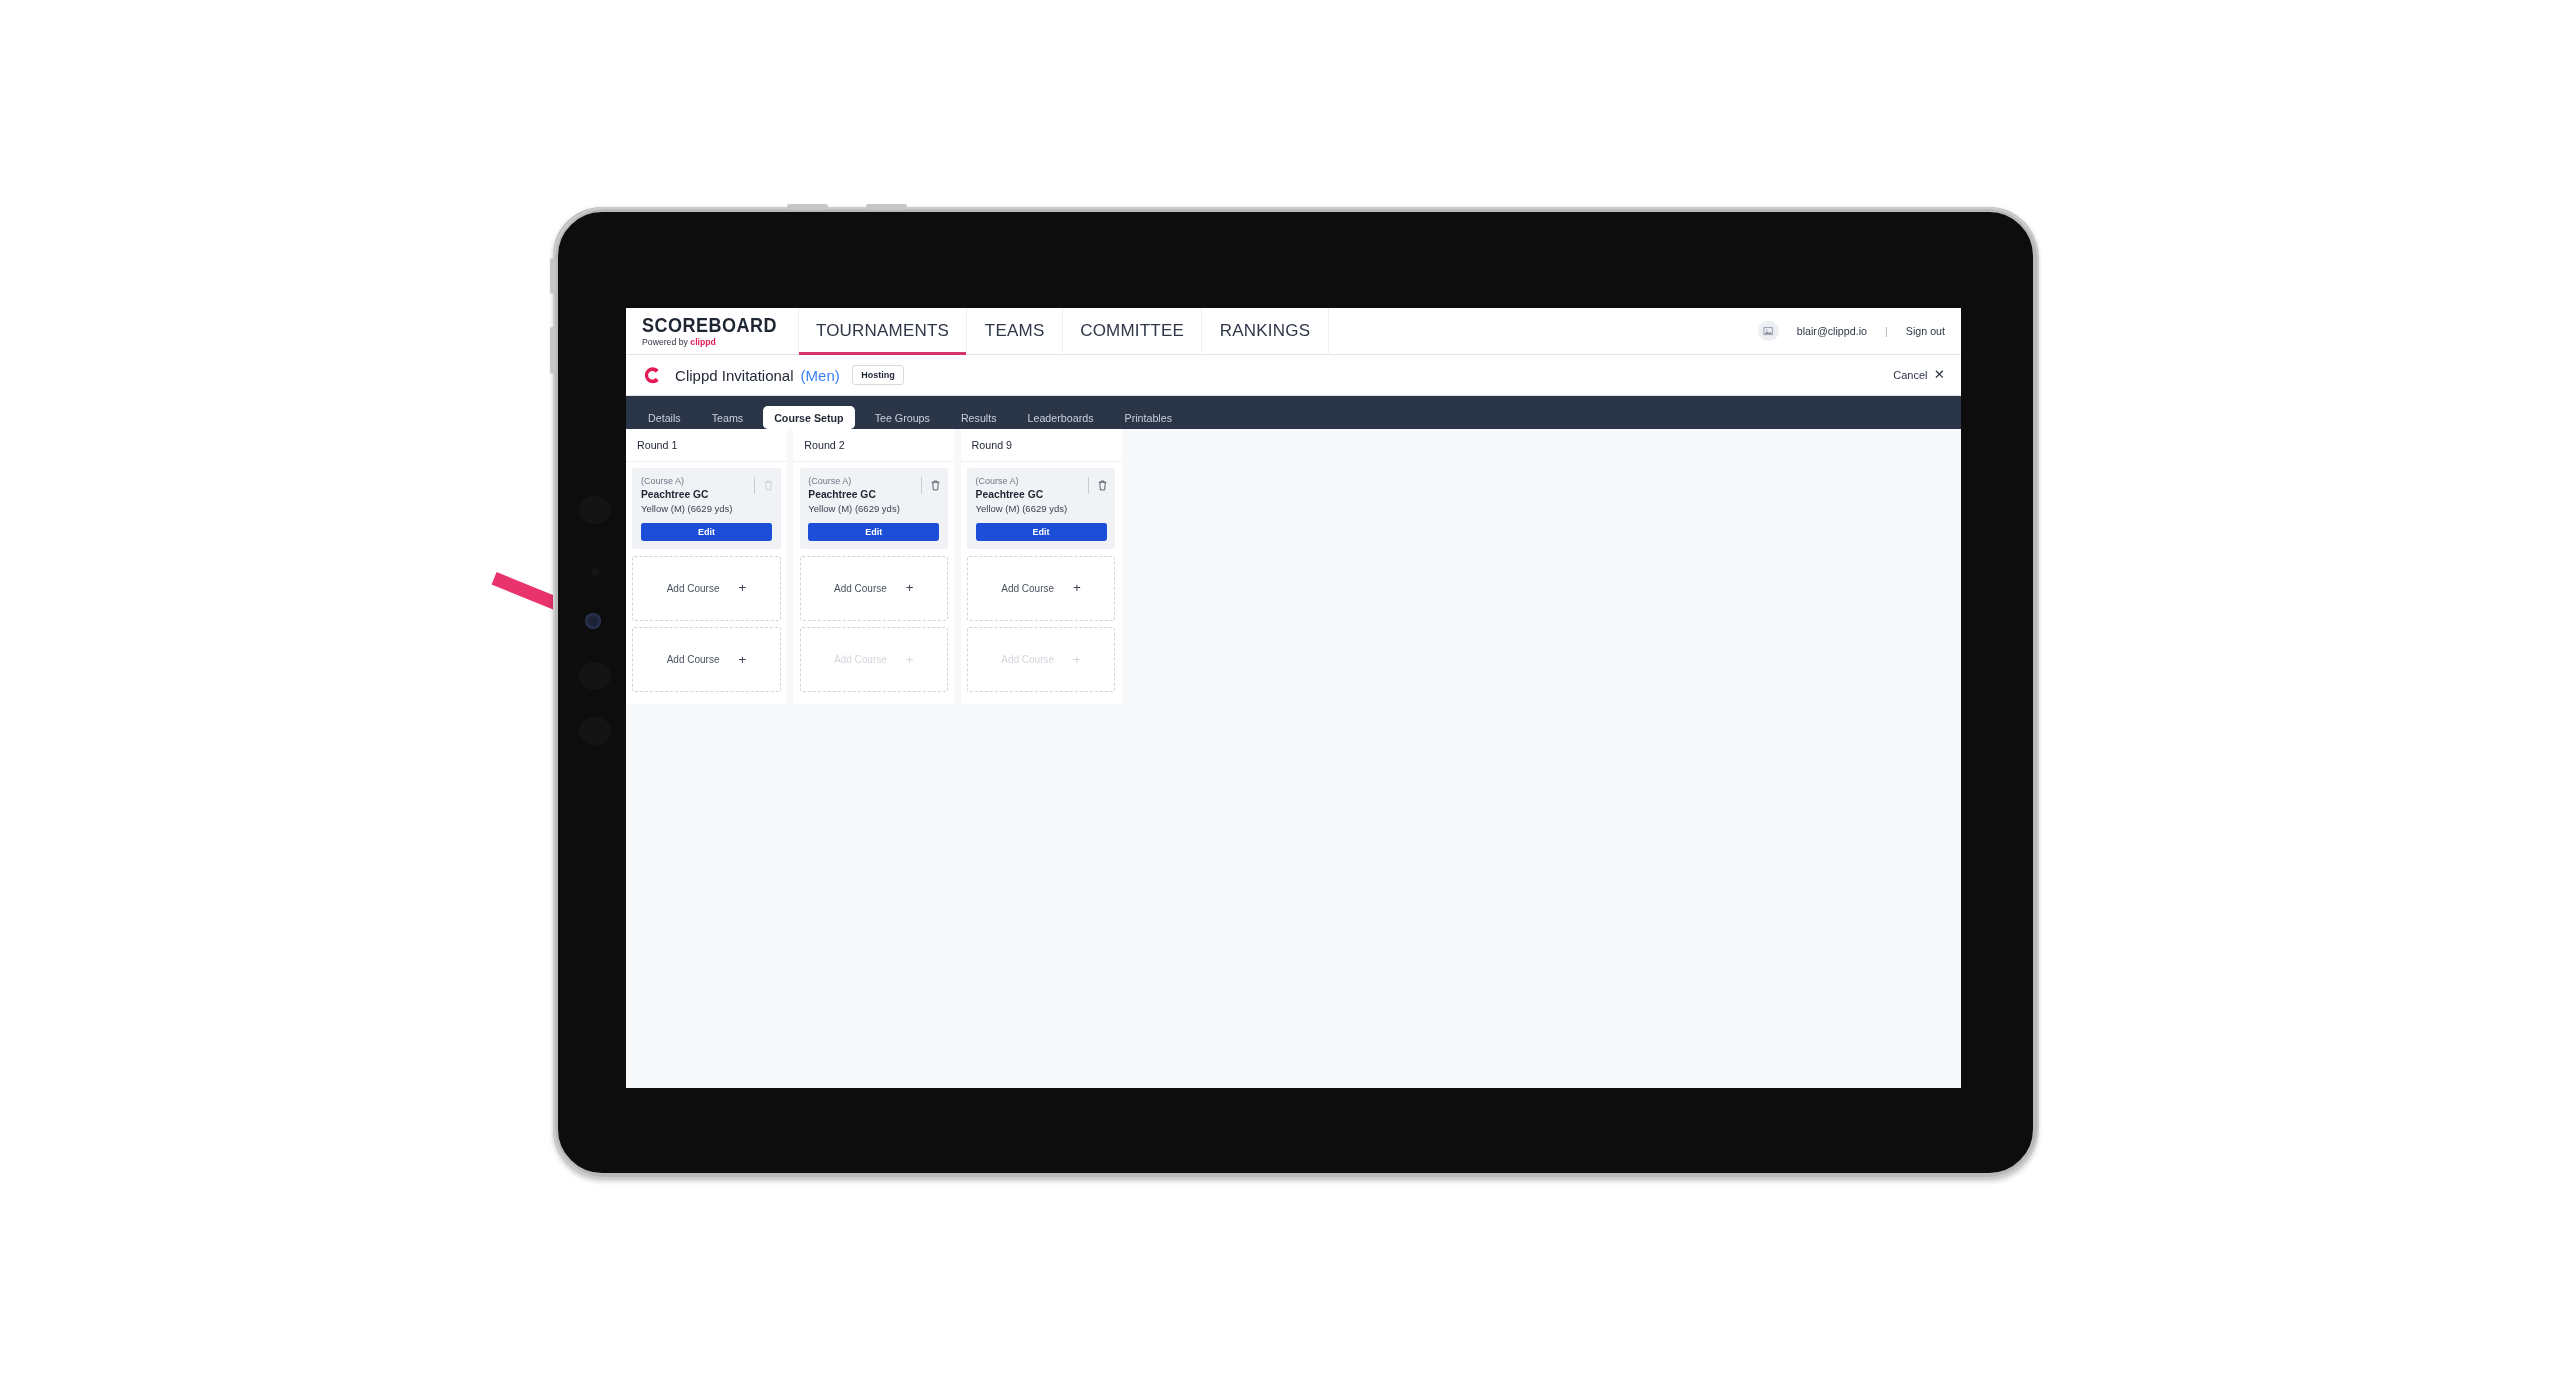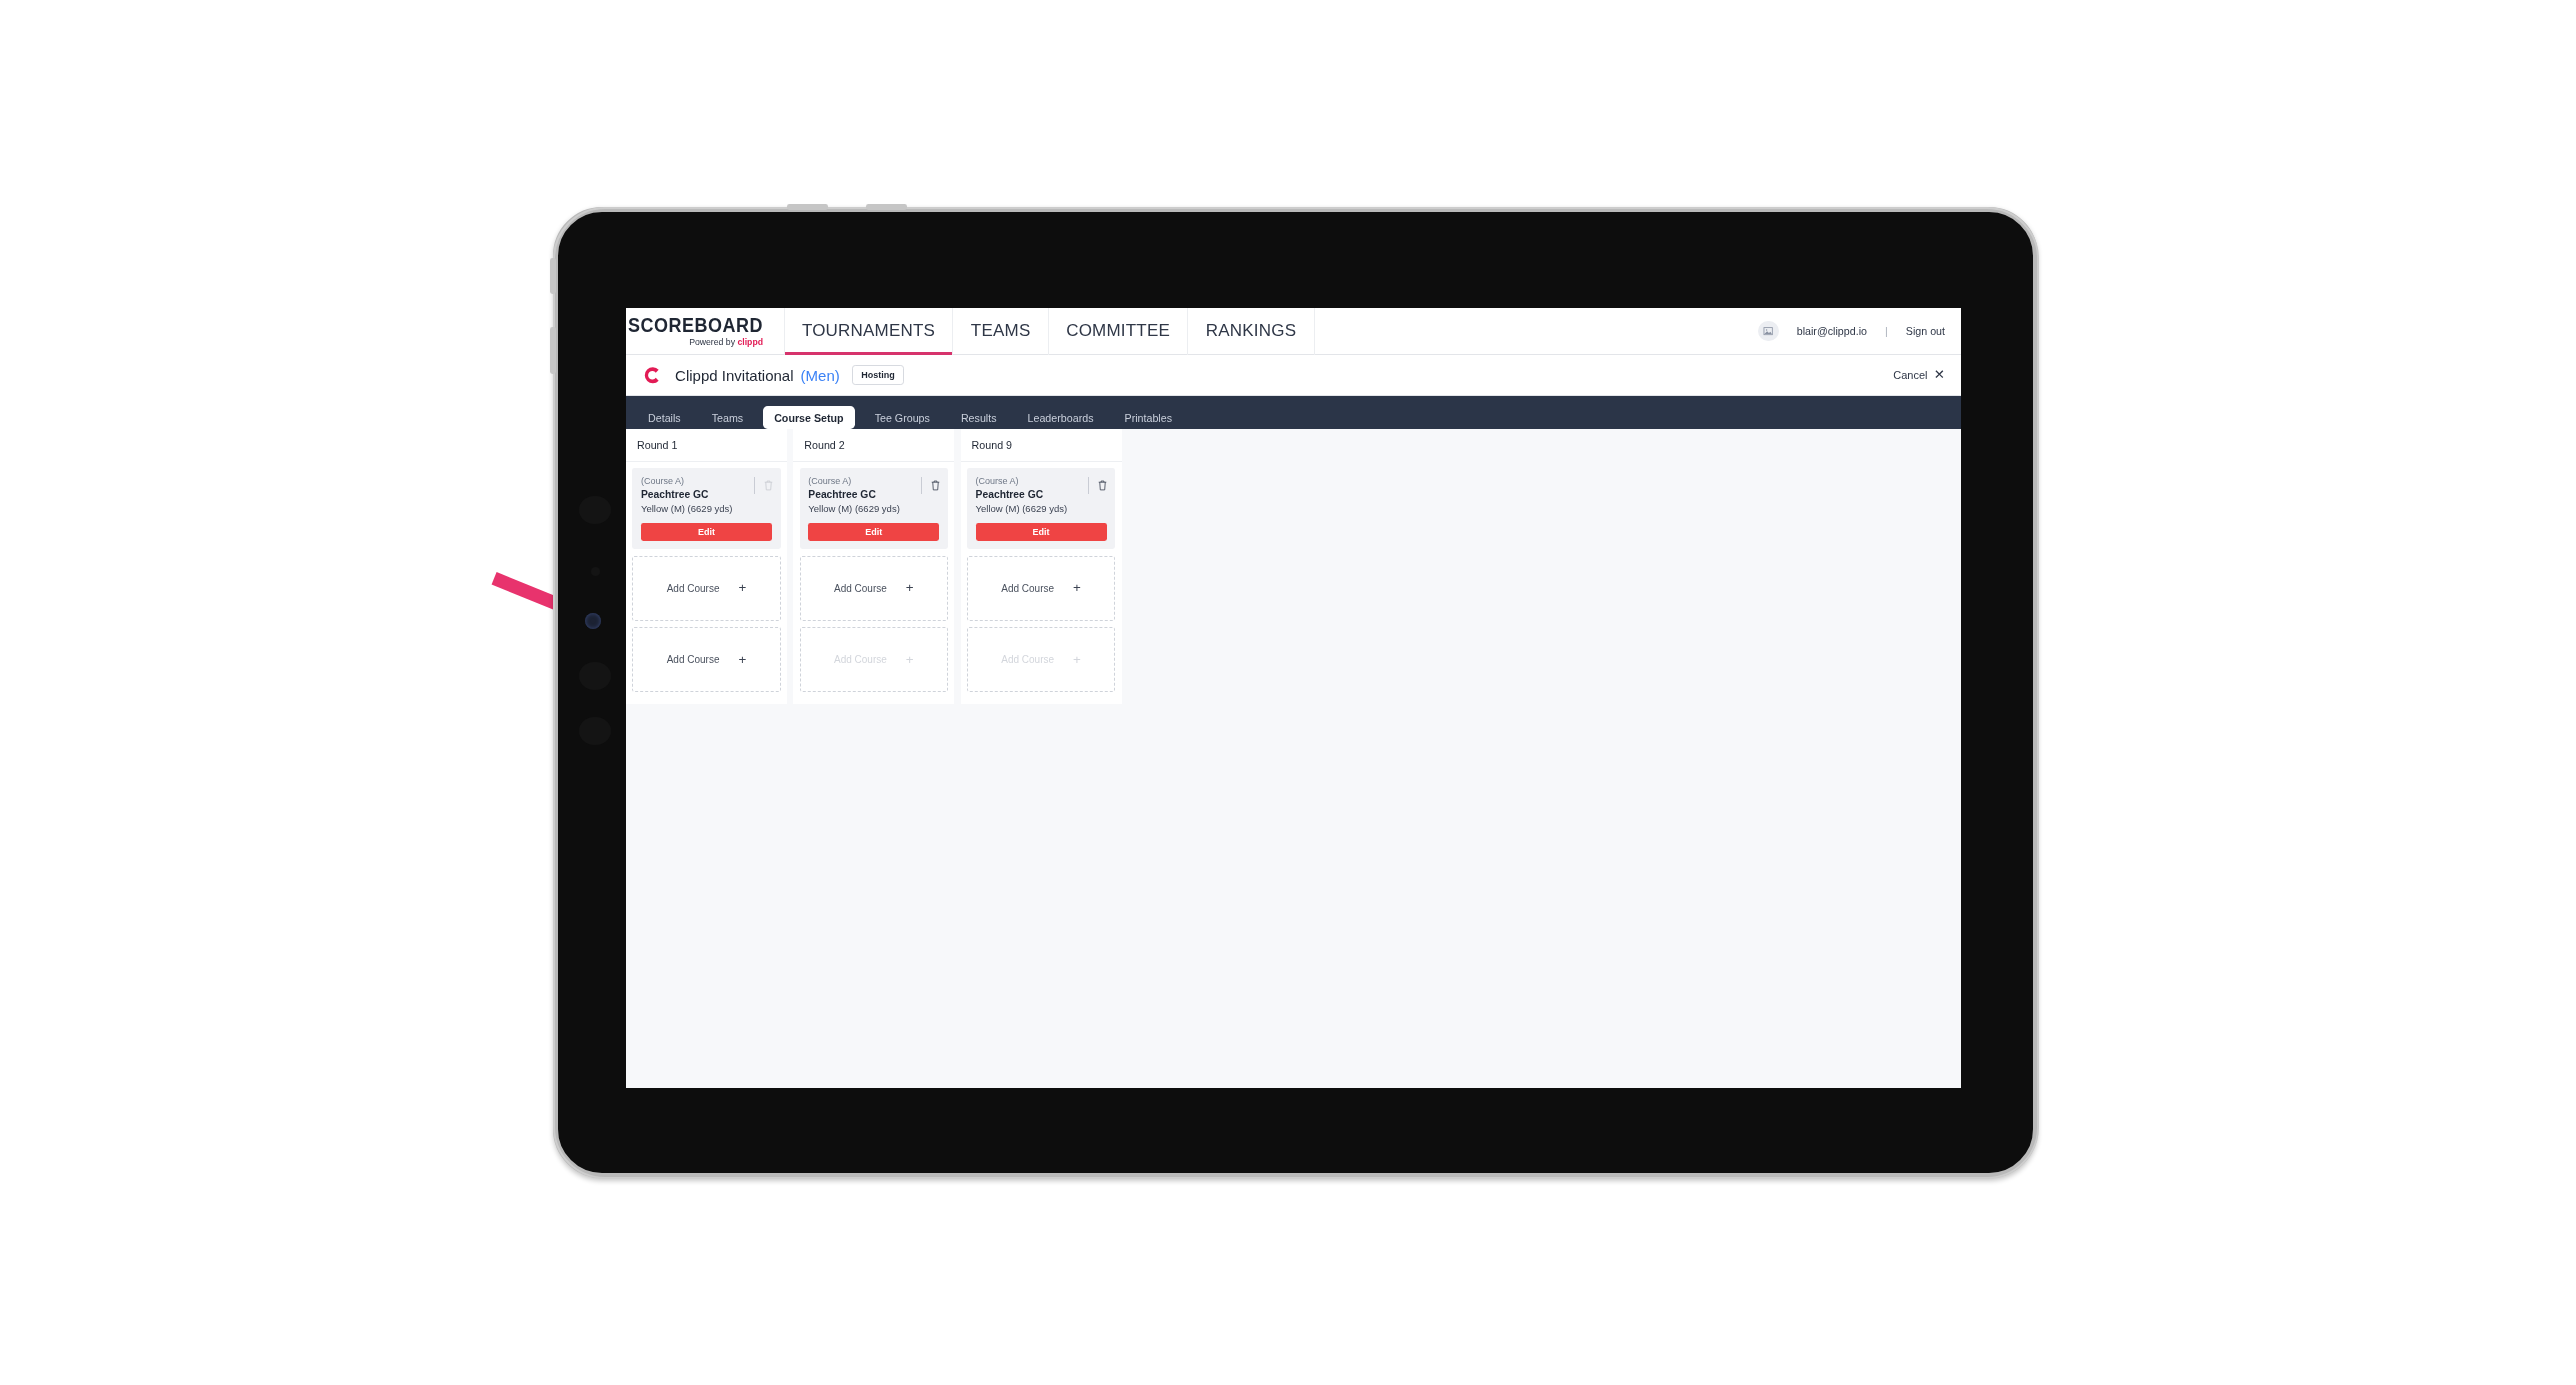--- a/index.html
+++ b/index.html
@@ -64,21 +64,21 @@
     overflow: hidden;
   }
 
   
   .topnav {
     height: 47px; background:#ffffff;
     display:flex; align-items:center;
     border-bottom: 0.8px solid #e3e5e9;
     position: relative;
   }
-  .brand { padding-left: 2px; padding-right: 20.5px; text-align: right; }
+  .brand { padding-left: 16px; padding-right: 20.5px; }
   .brand-title {
     font-size: 18px; font-weight: 800; letter-spacing: 0.5px;
     color:#1f2633; line-height: 1;
     font-family: "Liberation Sans", sans-serif;
     transform: scaleY(1.12);
     transform-origin: left top;
   }
   .brand-sub { font-size: 8.7px; color:#2b3242; margin-top: 4px; }
   .brand-sub .clippd { color:#e21b55; font-weight:700; }
 
@@ -149,21 +149,21 @@
   .course-label { font-size: 9px; color:#6e7786; }
   .course-name { font-size: 10.3px; font-weight:700; color:#1f2633; margin-top: 3.2px; }
   .course-tee { font-size: 9.5px; color:#3c4352; margin-top: 2.4px; }
   .card-tools {
     position:absolute; right: 7.1px; top: 8.7px; display:flex; align-items:center; gap:8px;
   }
   .tool-sep { width:0.8px; height:17.4px; background:#c9ccd4; }
   .trash { cursor:pointer; color:#3c4352; }
   .trash.disabled { opacity:.22; }
   .edit-btn {
-    margin-top: 8.7px; height: 18px; background:#ef4444; color:#ffffff;
+    margin-top: 8.7px; height: 18px; background:#1d4ed8; color:#ffffff;
     border-radius: 2.4px; display:flex; align-items:center; justify-content:center;
     font-size: 9px; font-weight:600; cursor:pointer;
   }
 
   .add-box {
     border: 0.8px dashed #cfd3da; border-radius: 2.4px;
     height: 65px; display:flex; align-items:center; justify-content:center;
     gap: 19px; font-size: 10px; color:#4a515e; cursor:pointer;
     background:#ffffff; margin-bottom: 6.3px;
   }

